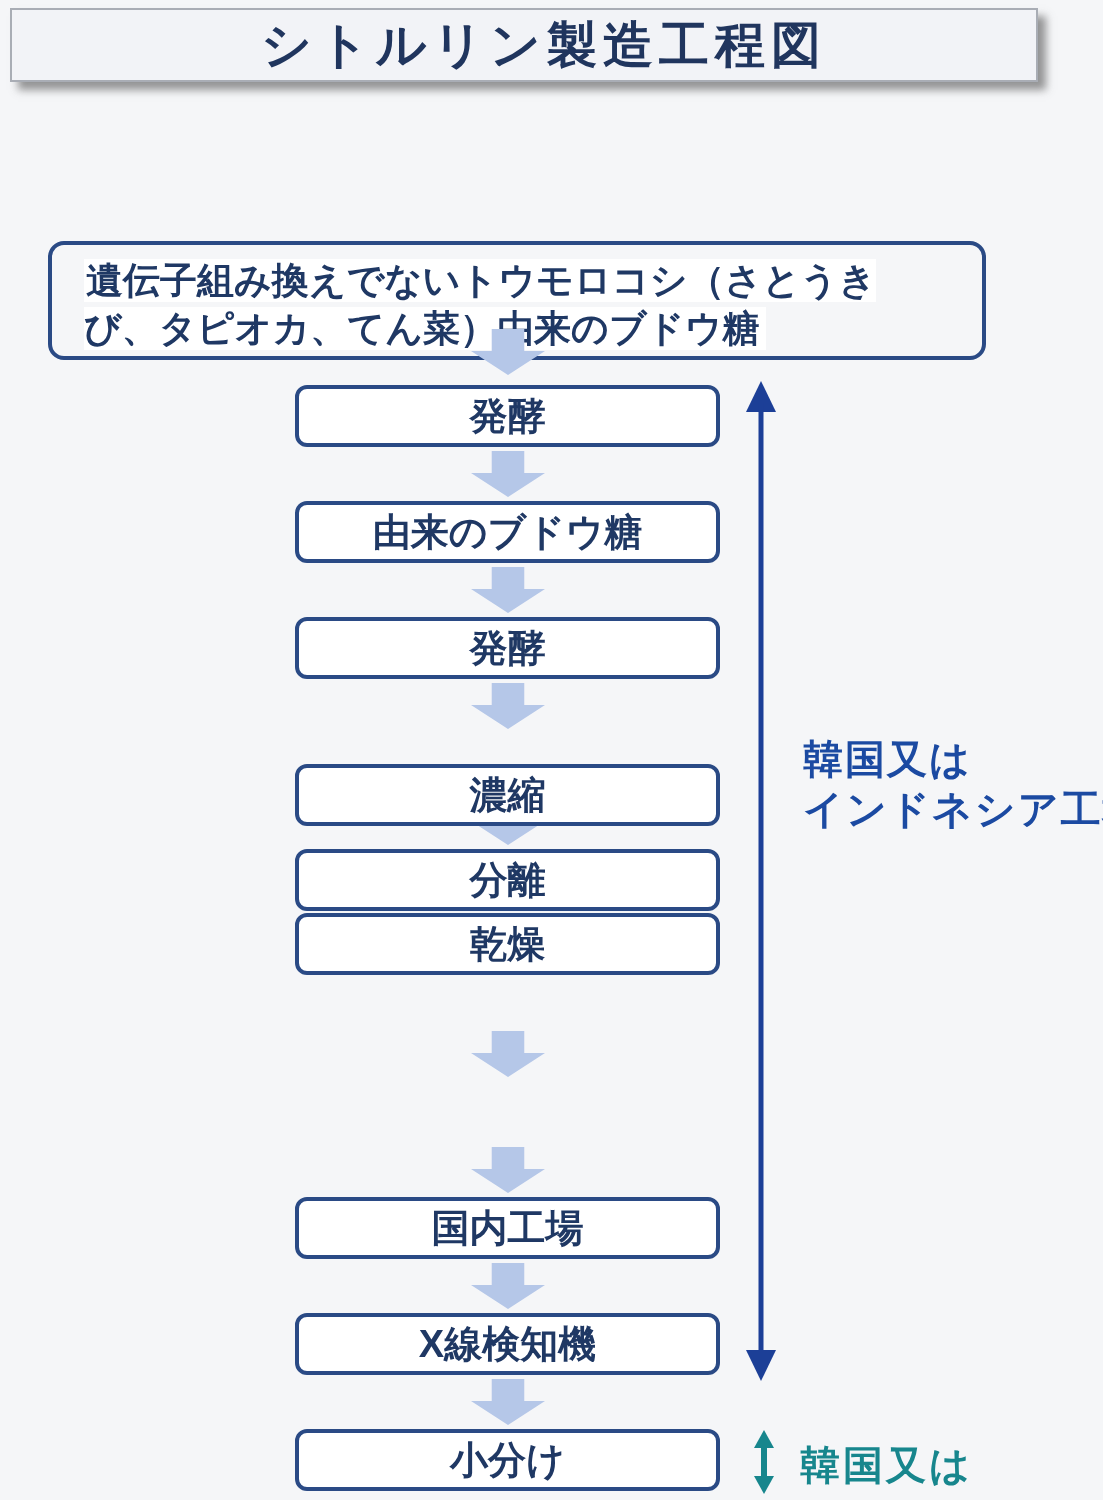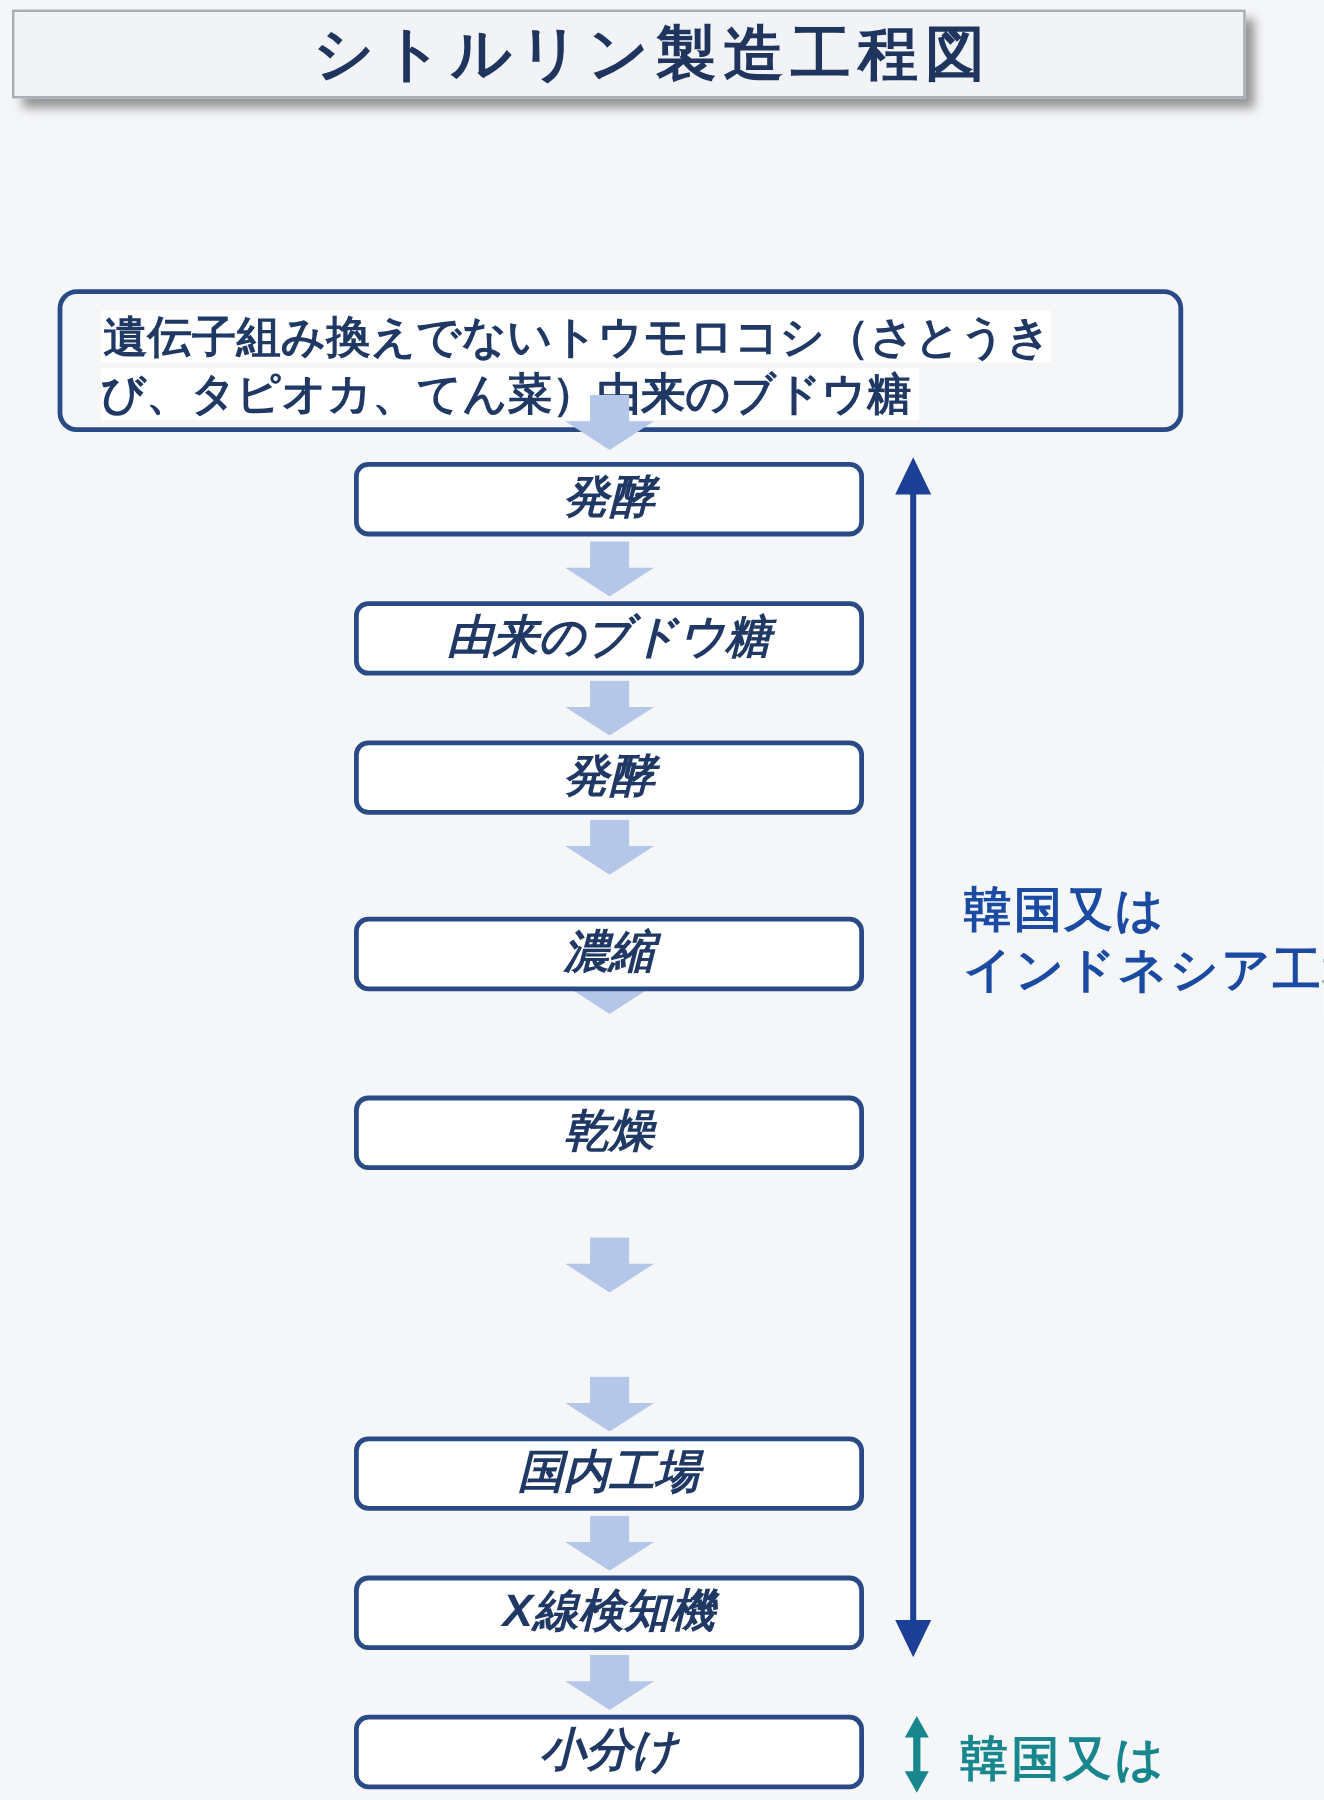--- a/index.html
+++ b/index.html
@@ -64,26 +64,25 @@
     padding:1px 6px 1px 2px;
   }
   .step{
     position:absolute;
     left:295px;
     width:425px; height:62px;
     box-sizing:border-box;
     background:#ffffff;
     border:4px solid var(--box-border);
     border-radius:12px;
-    display:flex; align-items:flex-start; justify-content:center;
+    display:flex; align-items:center; justify-content:center;
     font-size:38px;
     font-weight:700;
     color:var(--box-text);
     white-space:nowrap;
-    font-style:italic;
   }
   .down-arrow{
     position:absolute;
     left:471px;
     width:74px; height:46px;
     background:var(--flow-arrow);
     clip-path:polygon(28% 0, 72% 0, 72% 48%, 100% 48%, 50% 100%, 0 48%, 28% 48%);
   }
   .range-arrow-overseas{
     position:absolute;
@@ -144,20 +143,23 @@
     </div>
   <div class="step" style="top:501px">
       <span>由来のブドウ糖</span>
     </div>
   <div class="step" style="top:617px">
       <span>発酵</span>
     </div>
   <div class="step" style="top:764px">
       <span>濃縮</span>
     </div>
+  <div class="step" style="top:849px">
+      <span>分離</span>
+    </div>
   <div class="step" style="top:913px">
       <span>乾燥</span>
     </div>
   <div class="step" style="top:1197px">
       <span>国内工場</span>
     </div>
   <div class="step" style="top:1429px">
       <span>小分け</span>
     </div>
   <div class="step" style="top:1313px">

